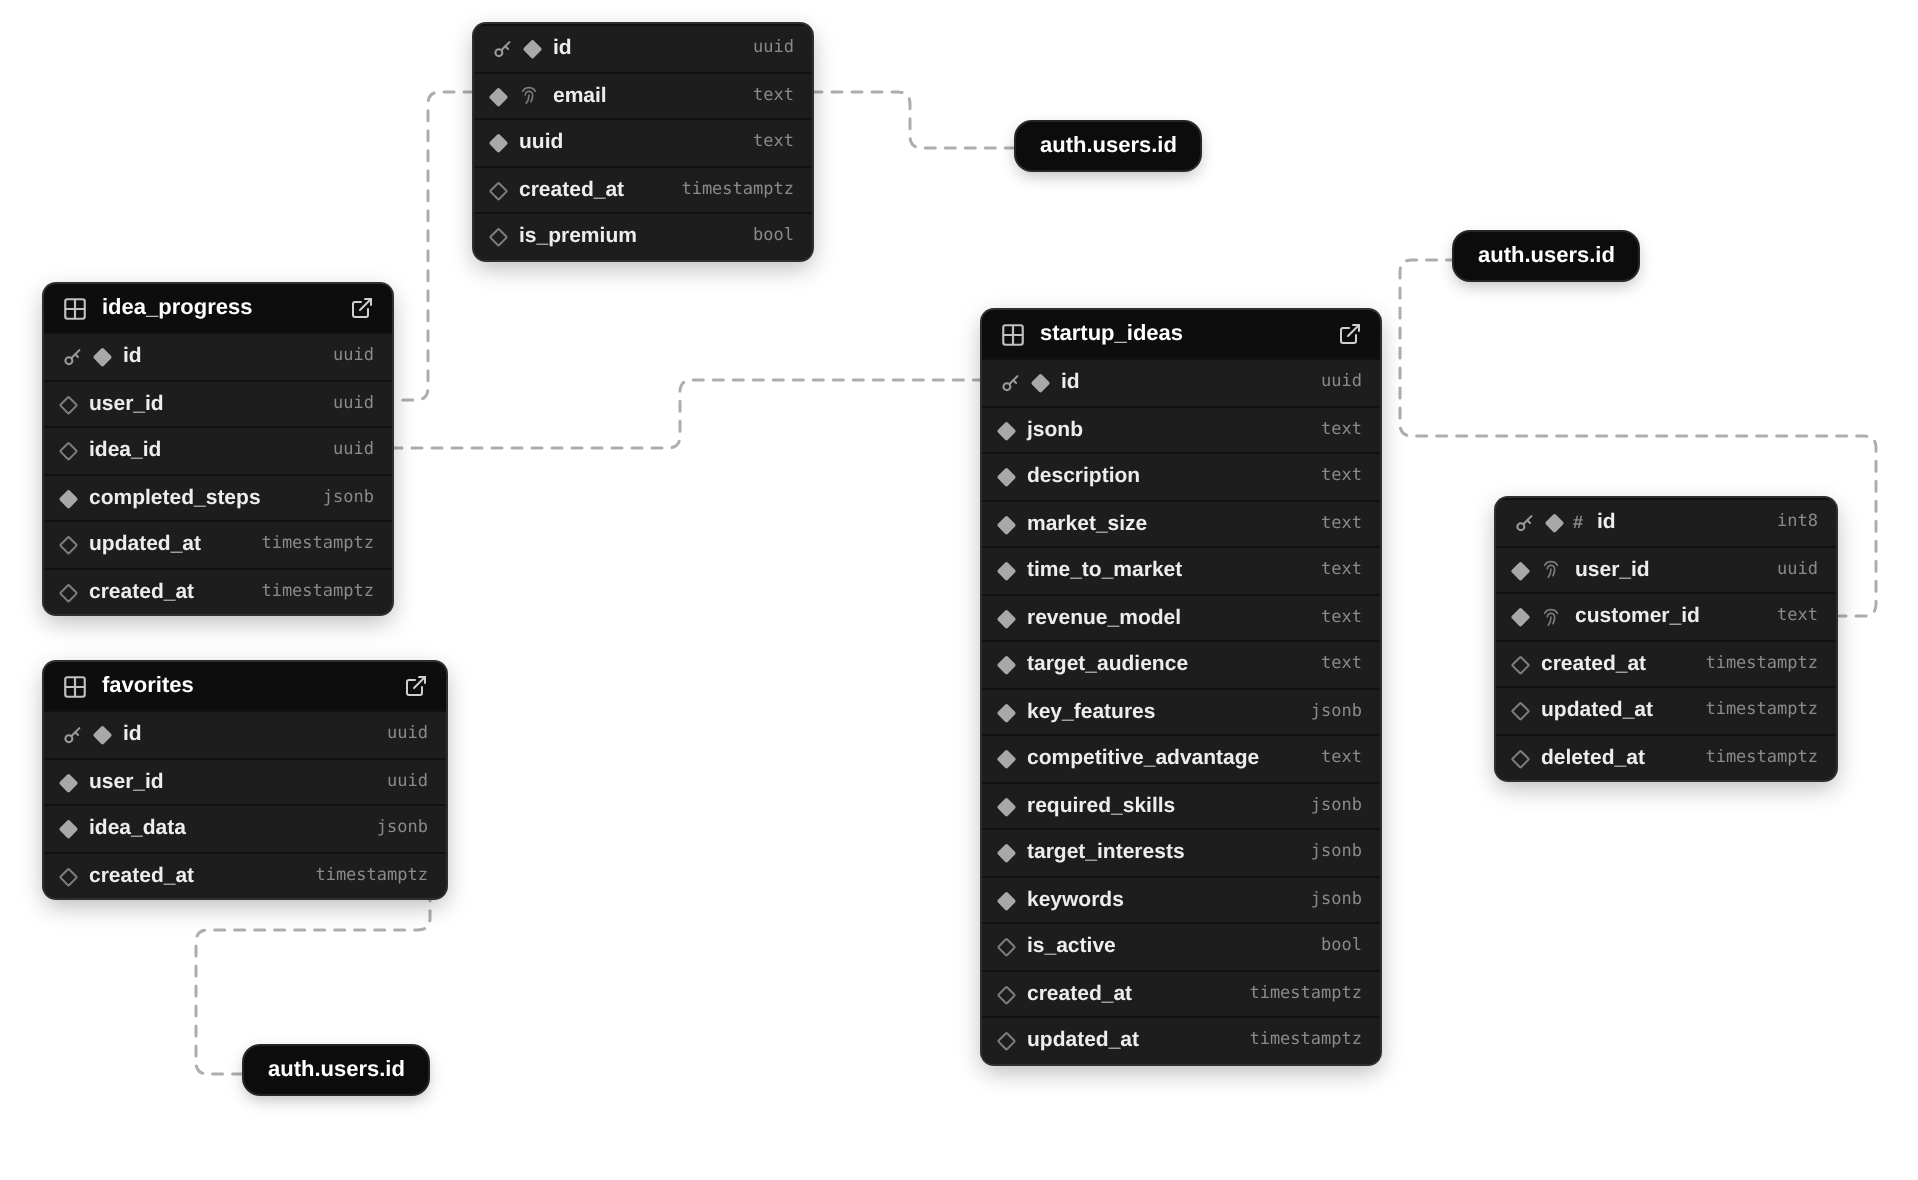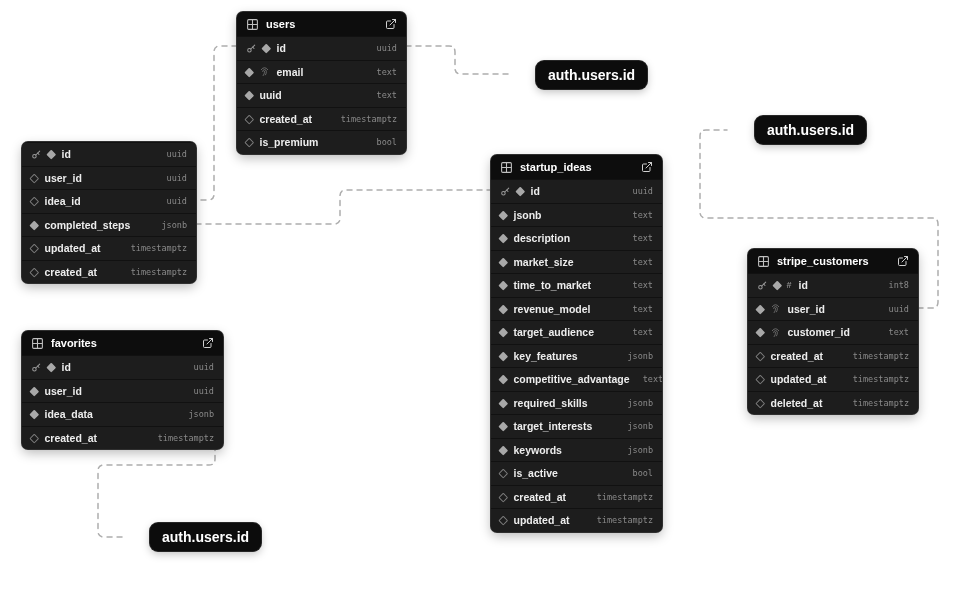--- a/index.html
+++ b/index.html
@@ -22,47 +22,98 @@
         padding:0 9px;border-top:1px solid var(--row-divider);background:var(--row-bg);}
   .icons{display:flex;align-items:center;gap:6px;flex:none;}
   .ic{display:inline-flex;align-items:center;justify-content:center;line-height:0;}
   .hash{font-size:9px;color:var(--type-color);font-weight:700;line-height:1;}
   .diamond{width:6.5px;height:6.5px;transform:rotate(45deg);border-radius:1px;flex:none;}
   .diamond.filled{background:#a8a8a8;}
   .diamond.hollow{border:1.2px solid #7d7d7d;box-sizing:border-box;}
   .cname{color:var(--name-color);font-size:10.5px;font-weight:600;white-space:nowrap;}
   .ctype{margin-left:auto;color:var(--type-color);font-family:"DejaVu Sans Mono",monospace;
          font-size:8.5px;white-space:nowrap;padding-left:6px;}
-  .badge{position:absolute;background:var(--badge-bg);color:var(--badge-text);font-size:14px;
+  .badge{position:absolute;background:var(--badge-bg);color:var(--badge-text);font-size:11px;
          font-weight:600;padding:6px 12px;border-radius:8px;white-space:nowrap;
-         box-shadow:0 0 0 1px #262626,0 3px 8px rgba(0,0,0,.25);margin-left:28px;}
+         box-shadow:0 0 0 1px #262626,0 3px 8px rgba(0,0,0,.25);}
 </style>
 </head>
 <body>
 
 <div class="canvas">
 
   <svg class="edges" viewBox="0 0 959 590">
     <path d="M237,46 L220,46 Q214,46 214,52 L214,194 Q214,200 208,200 L196,200"></path>
     <path d="M406,46 L449,46 Q455,46 455,52 L455,68 Q455,74 461,74 L508,74"></path>
     <path d="M196,224 L334,224 Q340,224 340,218 L340,196 Q340,190 346,190 L491,190"></path>
     <path d="M196,392 L209,392 Q215,392 215,398 L215,459 Q215,465 209,465 L104,465 Q98,465 98,471 L98,531 Q98,537 104,537 L122,537"></path>
     <path d="M918,308 L932,308 Q938,308 938,302 L938,224 Q938,218 932,218 L706,218 Q700,218 700,212 L700,136 Q700,130 706,130 L727,130"></path>
   </svg>
 
   <div class="table" style="left:237px;top:12px;width:169px">
+      <div class="trow">
+        <span class="icons">
+          <span class="ic">
+            <svg width="11" height="11" viewBox="0 0 24 24" fill="none" stroke="#9b9b9b" stroke-width="2.2" stroke-linecap="round">
+              <circle cx="7.5" cy="16" r="3.8"></circle>
+              <path d="m10.4 13.1 8.6-8.6"></path>
+              <path d="m14.5 9 3 3"></path>
+            </svg>
+          </span>
+          <span class="diamond filled"></span>
+        </span>
+        <span class="cname">id</span>
+        <span class="ctype">uuid</span>
+      </div>
+      <div class="trow">
+        <span class="icons">
+          <span class="diamond filled"></span>
+          <span class="ic">
+            <svg width="11" height="11" viewBox="0 0 24 24" fill="none" stroke="#7a7a7a" stroke-width="1.8" stroke-linecap="round">
+              <path d="M5 8a8 8 0 0 1 14 0"></path>
+              <path d="M8 12a4 4 0 0 1 8 0c0 3-.8 5.5-1.8 7.3"></path>
+              <path d="M12 12c0 3.7-1.2 6.8-3 9"></path>
+            </svg>
+          </span>
+        </span>
+        <span class="cname">email</span>
+        <span class="ctype">text</span>
+      </div>
+      <div class="trow">
+        <span class="icons">
+          <span class="diamond filled"></span>
+        </span>
+        <span class="cname">uuid</span>
+        <span class="ctype">text</span>
+      </div>
+      <div class="trow">
+        <span class="icons">
+          <span class="diamond hollow"></span>
+        </span>
+        <span class="cname">created_at</span>
+        <span class="ctype">timestamptz</span>
+      </div>
+      <div class="trow">
+        <span class="icons">
+          <span class="diamond hollow"></span>
+        </span>
+        <span class="cname">is_premium</span>
+        <span class="ctype">bool</span>
+      </div>
+    </div>
+  <div class="table" style="left:22px;top:142px;width:174px">
       <div class="thead">
         <span class="ic">
           <svg width="13" height="13" viewBox="0 0 24 24" fill="none" stroke="#c0c0c0" stroke-width="2">
             <rect x="3" y="3" width="18" height="18" rx="2"></rect>
             <line x1="12" y1="3" x2="12" y2="21"></line>
             <line x1="3" y1="12" x2="21" y2="12"></line>
           </svg>
         </span>
-        <span class="tname">users</span>
+        <span class="tname">idea_progress</span>
         <span class="ic">
           <svg width="12" height="12" viewBox="0 0 24 24" fill="none" stroke="#d0d0d0" stroke-width="2" stroke-linecap="round" stroke-linejoin="round">
             <path d="M18 13v6a2 2 0 0 1-2 2H5a2 2 0 0 1-2-2V8a2 2 0 0 1 2-2h6"></path>
             <polyline points="15 3 21 3 21 9"></polyline>
             <line x1="10" y1="14" x2="21" y2="3"></line>
           </svg>
         </span>
       </div>
       <div class="trow">
         <span class="icons">
@@ -73,348 +124,280 @@
               <path d="m14.5 9 3 3"></path>
             </svg>
           </span>
           <span class="diamond filled"></span>
         </span>
         <span class="cname">id</span>
         <span class="ctype">uuid</span>
       </div>
       <div class="trow">
         <span class="icons">
+          <span class="diamond hollow"></span>
+        </span>
+        <span class="cname">user_id</span>
+        <span class="ctype">uuid</span>
+      </div>
+      <div class="trow">
+        <span class="icons">
+          <span class="diamond hollow"></span>
+        </span>
+        <span class="cname">idea_id</span>
+        <span class="ctype">uuid</span>
+      </div>
+      <div class="trow">
+        <span class="icons">
+          <span class="diamond filled"></span>
+        </span>
+        <span class="cname">completed_steps</span>
+        <span class="ctype">jsonb</span>
+      </div>
+      <div class="trow">
+        <span class="icons">
+          <span class="diamond hollow"></span>
+        </span>
+        <span class="cname">updated_at</span>
+        <span class="ctype">timestamptz</span>
+      </div>
+      <div class="trow">
+        <span class="icons">
+          <span class="diamond hollow"></span>
+        </span>
+        <span class="cname">created_at</span>
+        <span class="ctype">timestamptz</span>
+      </div>
+    </div>
+  <div class="table" style="left:22px;top:331px;width:201px">
+      <div class="thead">
+        <span class="ic">
+          <svg width="13" height="13" viewBox="0 0 24 24" fill="none" stroke="#c0c0c0" stroke-width="2">
+            <rect x="3" y="3" width="18" height="18" rx="2"></rect>
+            <line x1="12" y1="3" x2="12" y2="21"></line>
+            <line x1="3" y1="12" x2="21" y2="12"></line>
+          </svg>
+        </span>
+        <span class="tname">favorites</span>
+        <span class="ic">
+          <svg width="12" height="12" viewBox="0 0 24 24" fill="none" stroke="#d0d0d0" stroke-width="2" stroke-linecap="round" stroke-linejoin="round">
+            <path d="M18 13v6a2 2 0 0 1-2 2H5a2 2 0 0 1-2-2V8a2 2 0 0 1 2-2h6"></path>
+            <polyline points="15 3 21 3 21 9"></polyline>
+            <line x1="10" y1="14" x2="21" y2="3"></line>
+          </svg>
+        </span>
+      </div>
+      <div class="trow">
+        <span class="icons">
+          <span class="ic">
+            <svg width="11" height="11" viewBox="0 0 24 24" fill="none" stroke="#9b9b9b" stroke-width="2.2" stroke-linecap="round">
+              <circle cx="7.5" cy="16" r="3.8"></circle>
+              <path d="m10.4 13.1 8.6-8.6"></path>
+              <path d="m14.5 9 3 3"></path>
+            </svg>
+          </span>
+          <span class="diamond filled"></span>
+        </span>
+        <span class="cname">id</span>
+        <span class="ctype">uuid</span>
+      </div>
+      <div class="trow">
+        <span class="icons">
+          <span class="diamond filled"></span>
+        </span>
+        <span class="cname">user_id</span>
+        <span class="ctype">uuid</span>
+      </div>
+      <div class="trow">
+        <span class="icons">
+          <span class="diamond filled"></span>
+        </span>
+        <span class="cname">idea_data</span>
+        <span class="ctype">jsonb</span>
+      </div>
+      <div class="trow">
+        <span class="icons">
+          <span class="diamond hollow"></span>
+        </span>
+        <span class="cname">created_at</span>
+        <span class="ctype">timestamptz</span>
+      </div>
+    </div>
+  <div class="table" style="left:491px;top:155px;width:199px">
+      <div class="thead">
+        <span class="ic">
+          <svg width="13" height="13" viewBox="0 0 24 24" fill="none" stroke="#c0c0c0" stroke-width="2">
+            <rect x="3" y="3" width="18" height="18" rx="2"></rect>
+            <line x1="12" y1="3" x2="12" y2="21"></line>
+            <line x1="3" y1="12" x2="21" y2="12"></line>
+          </svg>
+        </span>
+        <span class="tname">startup_ideas</span>
+        <span class="ic">
+          <svg width="12" height="12" viewBox="0 0 24 24" fill="none" stroke="#d0d0d0" stroke-width="2" stroke-linecap="round" stroke-linejoin="round">
+            <path d="M18 13v6a2 2 0 0 1-2 2H5a2 2 0 0 1-2-2V8a2 2 0 0 1 2-2h6"></path>
+            <polyline points="15 3 21 3 21 9"></polyline>
+            <line x1="10" y1="14" x2="21" y2="3"></line>
+          </svg>
+        </span>
+      </div>
+      <div class="trow">
+        <span class="icons">
+          <span class="ic">
+            <svg width="11" height="11" viewBox="0 0 24 24" fill="none" stroke="#9b9b9b" stroke-width="2.2" stroke-linecap="round">
+              <circle cx="7.5" cy="16" r="3.8"></circle>
+              <path d="m10.4 13.1 8.6-8.6"></path>
+              <path d="m14.5 9 3 3"></path>
+            </svg>
+          </span>
+          <span class="diamond filled"></span>
+        </span>
+        <span class="cname">id</span>
+        <span class="ctype">uuid</span>
+      </div>
+      <div class="trow">
+        <span class="icons">
+          <span class="diamond filled"></span>
+        </span>
+        <span class="cname">jsonb</span>
+        <span class="ctype">text</span>
+      </div>
+      <div class="trow">
+        <span class="icons">
+          <span class="diamond filled"></span>
+        </span>
+        <span class="cname">description</span>
+        <span class="ctype">text</span>
+      </div>
+      <div class="trow">
+        <span class="icons">
+          <span class="diamond filled"></span>
+        </span>
+        <span class="cname">market_size</span>
+        <span class="ctype">text</span>
+      </div>
+      <div class="trow">
+        <span class="icons">
+          <span class="diamond filled"></span>
+        </span>
+        <span class="cname">time_to_market</span>
+        <span class="ctype">text</span>
+      </div>
+      <div class="trow">
+        <span class="icons">
+          <span class="diamond filled"></span>
+        </span>
+        <span class="cname">revenue_model</span>
+        <span class="ctype">text</span>
+      </div>
+      <div class="trow">
+        <span class="icons">
+          <span class="diamond filled"></span>
+        </span>
+        <span class="cname">target_audience</span>
+        <span class="ctype">text</span>
+      </div>
+      <div class="trow">
+        <span class="icons">
+          <span class="diamond filled"></span>
+        </span>
+        <span class="cname">key_features</span>
+        <span class="ctype">jsonb</span>
+      </div>
+      <div class="trow">
+        <span class="icons">
+          <span class="diamond filled"></span>
+        </span>
+        <span class="cname">competitive_advantage</span>
+        <span class="ctype">text</span>
+      </div>
+      <div class="trow">
+        <span class="icons">
+          <span class="diamond filled"></span>
+        </span>
+        <span class="cname">required_skills</span>
+        <span class="ctype">jsonb</span>
+      </div>
+      <div class="trow">
+        <span class="icons">
+          <span class="diamond filled"></span>
+        </span>
+        <span class="cname">target_interests</span>
+        <span class="ctype">jsonb</span>
+      </div>
+      <div class="trow">
+        <span class="icons">
+          <span class="diamond filled"></span>
+        </span>
+        <span class="cname">keywords</span>
+        <span class="ctype">jsonb</span>
+      </div>
+      <div class="trow">
+        <span class="icons">
+          <span class="diamond hollow"></span>
+        </span>
+        <span class="cname">is_active</span>
+        <span class="ctype">bool</span>
+      </div>
+      <div class="trow">
+        <span class="icons">
+          <span class="diamond hollow"></span>
+        </span>
+        <span class="cname">created_at</span>
+        <span class="ctype">timestamptz</span>
+      </div>
+      <div class="trow">
+        <span class="icons">
+          <span class="diamond hollow"></span>
+        </span>
+        <span class="cname">updated_at</span>
+        <span class="ctype">timestamptz</span>
+      </div>
+    </div>
+  <div class="table" style="left:748px;top:249px;width:170px">
+      <div class="trow">
+        <span class="icons">
+          <span class="ic">
+            <svg width="11" height="11" viewBox="0 0 24 24" fill="none" stroke="#9b9b9b" stroke-width="2.2" stroke-linecap="round">
+              <circle cx="7.5" cy="16" r="3.8"></circle>
+              <path d="m10.4 13.1 8.6-8.6"></path>
+              <path d="m14.5 9 3 3"></path>
+            </svg>
+          </span>
+          <span class="diamond filled"></span>
+          <span class="ic hash">#</span>
+        </span>
+        <span class="cname">id</span>
+        <span class="ctype">int8</span>
+      </div>
+      <div class="trow">
+        <span class="icons">
           <span class="diamond filled"></span>
           <span class="ic">
             <svg width="11" height="11" viewBox="0 0 24 24" fill="none" stroke="#7a7a7a" stroke-width="1.8" stroke-linecap="round">
               <path d="M5 8a8 8 0 0 1 14 0"></path>
               <path d="M8 12a4 4 0 0 1 8 0c0 3-.8 5.5-1.8 7.3"></path>
               <path d="M12 12c0 3.7-1.2 6.8-3 9"></path>
             </svg>
           </span>
         </span>
-        <span class="cname">email</span>
-        <span class="ctype">text</span>
-      </div>
-      <div class="trow">
-        <span class="icons">
-          <span class="diamond filled"></span>
-        </span>
-        <span class="cname">uuid</span>
-        <span class="ctype">text</span>
-      </div>
-      <div class="trow">
-        <span class="icons">
-          <span class="diamond hollow"></span>
-        </span>
-        <span class="cname">created_at</span>
-        <span class="ctype">timestamptz</span>
-      </div>
-      <div class="trow">
-        <span class="icons">
-          <span class="diamond hollow"></span>
-        </span>
-        <span class="cname">is_premium</span>
-        <span class="ctype">bool</span>
-      </div>
-    </div>
-  <div class="table" style="left:22px;top:142px;width:174px">
-      <div class="trow">
-        <span class="icons">
-          <span class="ic">
-            <svg width="11" height="11" viewBox="0 0 24 24" fill="none" stroke="#9b9b9b" stroke-width="2.2" stroke-linecap="round">
-              <circle cx="7.5" cy="16" r="3.8"></circle>
-              <path d="m10.4 13.1 8.6-8.6"></path>
-              <path d="m14.5 9 3 3"></path>
-            </svg>
-          </span>
-          <span class="diamond filled"></span>
-        </span>
-        <span class="cname">id</span>
-        <span class="ctype">uuid</span>
-      </div>
-      <div class="trow">
-        <span class="icons">
-          <span class="diamond hollow"></span>
-        </span>
         <span class="cname">user_id</span>
         <span class="ctype">uuid</span>
-      </div>
-      <div class="trow">
-        <span class="icons">
-          <span class="diamond hollow"></span>
-        </span>
-        <span class="cname">idea_id</span>
-        <span class="ctype">uuid</span>
-      </div>
-      <div class="trow">
-        <span class="icons">
-          <span class="diamond filled"></span>
-        </span>
-        <span class="cname">completed_steps</span>
-        <span class="ctype">jsonb</span>
-      </div>
-      <div class="trow">
-        <span class="icons">
-          <span class="diamond hollow"></span>
-        </span>
-        <span class="cname">updated_at</span>
-        <span class="ctype">timestamptz</span>
-      </div>
-      <div class="trow">
-        <span class="icons">
-          <span class="diamond hollow"></span>
-        </span>
-        <span class="cname">created_at</span>
-        <span class="ctype">timestamptz</span>
-      </div>
-    </div>
-  <div class="table" style="left:22px;top:331px;width:201px">
-      <div class="thead">
-        <span class="ic">
-          <svg width="13" height="13" viewBox="0 0 24 24" fill="none" stroke="#c0c0c0" stroke-width="2">
-            <rect x="3" y="3" width="18" height="18" rx="2"></rect>
-            <line x1="12" y1="3" x2="12" y2="21"></line>
-            <line x1="3" y1="12" x2="21" y2="12"></line>
-          </svg>
-        </span>
-        <span class="tname">favorites</span>
-        <span class="ic">
-          <svg width="12" height="12" viewBox="0 0 24 24" fill="none" stroke="#d0d0d0" stroke-width="2" stroke-linecap="round" stroke-linejoin="round">
-            <path d="M18 13v6a2 2 0 0 1-2 2H5a2 2 0 0 1-2-2V8a2 2 0 0 1 2-2h6"></path>
-            <polyline points="15 3 21 3 21 9"></polyline>
-            <line x1="10" y1="14" x2="21" y2="3"></line>
-          </svg>
-        </span>
-      </div>
-      <div class="trow">
-        <span class="icons">
-          <span class="ic">
-            <svg width="11" height="11" viewBox="0 0 24 24" fill="none" stroke="#9b9b9b" stroke-width="2.2" stroke-linecap="round">
-              <circle cx="7.5" cy="16" r="3.8"></circle>
-              <path d="m10.4 13.1 8.6-8.6"></path>
-              <path d="m14.5 9 3 3"></path>
-            </svg>
-          </span>
-          <span class="diamond filled"></span>
-        </span>
-        <span class="cname">id</span>
-        <span class="ctype">uuid</span>
-      </div>
-      <div class="trow">
-        <span class="icons">
-          <span class="diamond filled"></span>
-        </span>
-        <span class="cname">user_id</span>
-        <span class="ctype">uuid</span>
-      </div>
-      <div class="trow">
-        <span class="icons">
-          <span class="diamond filled"></span>
-        </span>
-        <span class="cname">idea_data</span>
-        <span class="ctype">jsonb</span>
-      </div>
-      <div class="trow">
-        <span class="icons">
-          <span class="diamond hollow"></span>
-        </span>
-        <span class="cname">created_at</span>
-        <span class="ctype">timestamptz</span>
-      </div>
-    </div>
-  <div class="table" style="left:491px;top:155px;width:171px">
-      <div class="thead">
-        <span class="ic">
-          <svg width="13" height="13" viewBox="0 0 24 24" fill="none" stroke="#c0c0c0" stroke-width="2">
-            <rect x="3" y="3" width="18" height="18" rx="2"></rect>
-            <line x1="12" y1="3" x2="12" y2="21"></line>
-            <line x1="3" y1="12" x2="21" y2="12"></line>
-          </svg>
-        </span>
-        <span class="tname">startup_ideas</span>
-        <span class="ic">
-          <svg width="12" height="12" viewBox="0 0 24 24" fill="none" stroke="#d0d0d0" stroke-width="2" stroke-linecap="round" stroke-linejoin="round">
-            <path d="M18 13v6a2 2 0 0 1-2 2H5a2 2 0 0 1-2-2V8a2 2 0 0 1 2-2h6"></path>
-            <polyline points="15 3 21 3 21 9"></polyline>
-            <line x1="10" y1="14" x2="21" y2="3"></line>
-          </svg>
-        </span>
-      </div>
-      <div class="trow">
-        <span class="icons">
-          <span class="ic">
-            <svg width="11" height="11" viewBox="0 0 24 24" fill="none" stroke="#9b9b9b" stroke-width="2.2" stroke-linecap="round">
-              <circle cx="7.5" cy="16" r="3.8"></circle>
-              <path d="m10.4 13.1 8.6-8.6"></path>
-              <path d="m14.5 9 3 3"></path>
-            </svg>
-          </span>
-          <span class="diamond filled"></span>
-        </span>
-        <span class="cname">id</span>
-        <span class="ctype">uuid</span>
-      </div>
-      <div class="trow">
-        <span class="icons">
-          <span class="diamond filled"></span>
-        </span>
-        <span class="cname">jsonb</span>
-        <span class="ctype">text</span>
-      </div>
-      <div class="trow">
-        <span class="icons">
-          <span class="diamond filled"></span>
-        </span>
-        <span class="cname">description</span>
-        <span class="ctype">text</span>
-      </div>
-      <div class="trow">
-        <span class="icons">
-          <span class="diamond filled"></span>
-        </span>
-        <span class="cname">market_size</span>
-        <span class="ctype">text</span>
-      </div>
-      <div class="trow">
-        <span class="icons">
-          <span class="diamond filled"></span>
-        </span>
-        <span class="cname">time_to_market</span>
-        <span class="ctype">text</span>
-      </div>
-      <div class="trow">
-        <span class="icons">
-          <span class="diamond filled"></span>
-        </span>
-        <span class="cname">revenue_model</span>
-        <span class="ctype">text</span>
-      </div>
-      <div class="trow">
-        <span class="icons">
-          <span class="diamond filled"></span>
-        </span>
-        <span class="cname">target_audience</span>
-        <span class="ctype">text</span>
-      </div>
-      <div class="trow">
-        <span class="icons">
-          <span class="diamond filled"></span>
-        </span>
-        <span class="cname">key_features</span>
-        <span class="ctype">jsonb</span>
-      </div>
-      <div class="trow">
-        <span class="icons">
-          <span class="diamond filled"></span>
-        </span>
-        <span class="cname">competitive_advantage</span>
-        <span class="ctype">text</span>
-      </div>
-      <div class="trow">
-        <span class="icons">
-          <span class="diamond filled"></span>
-        </span>
-        <span class="cname">required_skills</span>
-        <span class="ctype">jsonb</span>
-      </div>
-      <div class="trow">
-        <span class="icons">
-          <span class="diamond filled"></span>
-        </span>
-        <span class="cname">target_interests</span>
-        <span class="ctype">jsonb</span>
-      </div>
-      <div class="trow">
-        <span class="icons">
-          <span class="diamond filled"></span>
-        </span>
-        <span class="cname">keywords</span>
-        <span class="ctype">jsonb</span>
-      </div>
-      <div class="trow">
-        <span class="icons">
-          <span class="diamond hollow"></span>
-        </span>
-        <span class="cname">is_active</span>
-        <span class="ctype">bool</span>
-      </div>
-      <div class="trow">
-        <span class="icons">
-          <span class="diamond hollow"></span>
-        </span>
-        <span class="cname">created_at</span>
-        <span class="ctype">timestamptz</span>
-      </div>
-      <div class="trow">
-        <span class="icons">
-          <span class="diamond hollow"></span>
-        </span>
-        <span class="cname">updated_at</span>
-        <span class="ctype">timestamptz</span>
-      </div>
-    </div>
-  <div class="table" style="left:748px;top:249px;width:170px">
-      <div class="thead">
-        <span class="ic">
-          <svg width="13" height="13" viewBox="0 0 24 24" fill="none" stroke="#c0c0c0" stroke-width="2">
-            <rect x="3" y="3" width="18" height="18" rx="2"></rect>
-            <line x1="12" y1="3" x2="12" y2="21"></line>
-            <line x1="3" y1="12" x2="21" y2="12"></line>
-          </svg>
-        </span>
-        <span class="tname">stripe_customers</span>
-        <span class="ic">
-          <svg width="12" height="12" viewBox="0 0 24 24" fill="none" stroke="#d0d0d0" stroke-width="2" stroke-linecap="round" stroke-linejoin="round">
-            <path d="M18 13v6a2 2 0 0 1-2 2H5a2 2 0 0 1-2-2V8a2 2 0 0 1 2-2h6"></path>
-            <polyline points="15 3 21 3 21 9"></polyline>
-            <line x1="10" y1="14" x2="21" y2="3"></line>
-          </svg>
-        </span>
-      </div>
-      <div class="trow">
-        <span class="icons">
-          <span class="ic">
-            <svg width="11" height="11" viewBox="0 0 24 24" fill="none" stroke="#9b9b9b" stroke-width="2.2" stroke-linecap="round">
-              <circle cx="7.5" cy="16" r="3.8"></circle>
-              <path d="m10.4 13.1 8.6-8.6"></path>
-              <path d="m14.5 9 3 3"></path>
-            </svg>
-          </span>
-          <span class="diamond filled"></span>
-          <span class="ic hash">#</span>
-        </span>
-        <span class="cname">id</span>
-        <span class="ctype">int8</span>
       </div>
       <div class="trow">
         <span class="icons">
           <span class="diamond filled"></span>
           <span class="ic">
             <svg width="11" height="11" viewBox="0 0 24 24" fill="none" stroke="#7a7a7a" stroke-width="1.8" stroke-linecap="round">
               <path d="M5 8a8 8 0 0 1 14 0"></path>
               <path d="M8 12a4 4 0 0 1 8 0c0 3-.8 5.5-1.8 7.3"></path>
               <path d="M12 12c0 3.7-1.2 6.8-3 9"></path>
             </svg>
           </span>
         </span>
-        <span class="cname">user_id</span>
-        <span class="ctype">uuid</span>
-      </div>
-      <div class="trow">
-        <span class="icons">
-          <span class="diamond filled"></span>
-          <span class="ic">
-            <svg width="11" height="11" viewBox="0 0 24 24" fill="none" stroke="#7a7a7a" stroke-width="1.8" stroke-linecap="round">
-              <path d="M5 8a8 8 0 0 1 14 0"></path>
-              <path d="M8 12a4 4 0 0 1 8 0c0 3-.8 5.5-1.8 7.3"></path>
-              <path d="M12 12c0 3.7-1.2 6.8-3 9"></path>
-            </svg>
-          </span>
-        </span>
         <span class="cname">customer_id</span>
         <span class="ctype">text</span>
       </div>
       <div class="trow">
         <span class="icons">
           <span class="diamond hollow"></span>
         </span>
         <span class="cname">created_at</span>
         <span class="ctype">timestamptz</span>
       </div>

